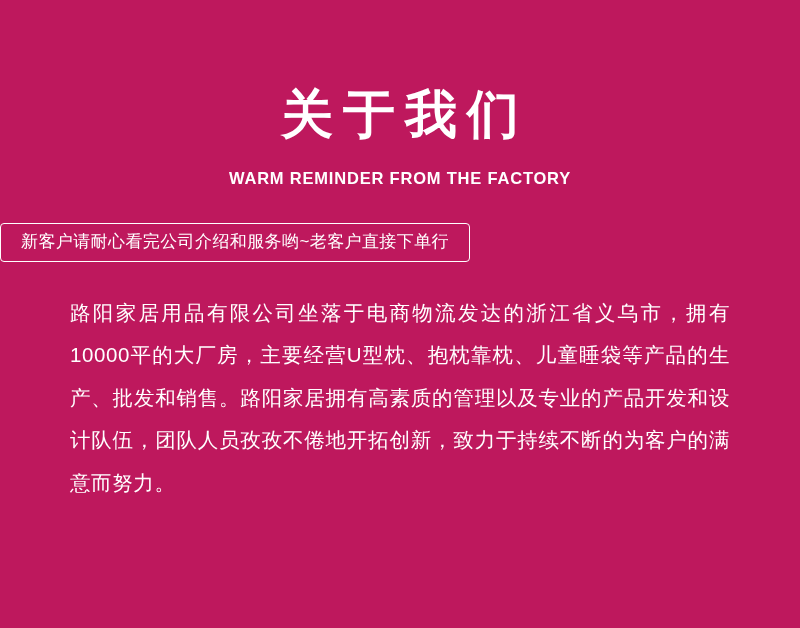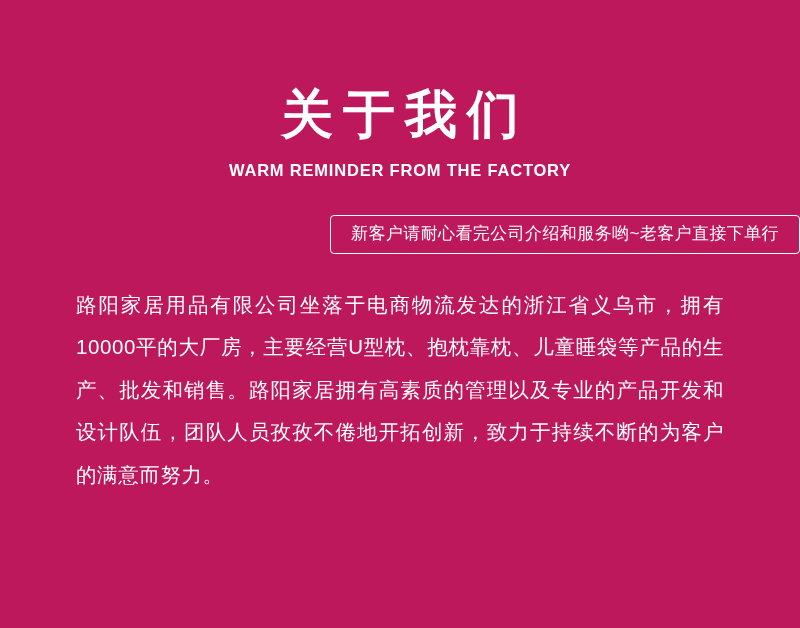--- a/index.html
+++ b/index.html
@@ -27,32 +27,32 @@
   .title-cn {
     font-size: 52px;
     font-weight: bold;
     color: #ffffff;
     letter-spacing: 10px;
     line-height: 1.1;
     text-indent: 10px;
     margin: 0;
   }
   .title-en {
-    margin-top: 18px;
+    margin-top: 26px;
     font-size: 16.5px;
     font-weight: bold;
     color: #ffffff;
     letter-spacing: 0.8px;
     line-height: 1.2;
     text-align: center;
   }
   .notice-wrap {
     margin-top: 34px;
     display: flex;
-    justify-content: flex-end;
+    justify-content: flex-start;
   }
   .notice-box {
     border: 1px solid #ffffff;
     border-radius: 4px;
     padding: 9px 20px 11px 20px;
     font-size: 17px;
     color: #ffffff;
     letter-spacing: 0.4px;
     line-height: 1;
     white-space: nowrap;
@@ -61,21 +61,21 @@
     margin-top: 30px;
     padding: 0 60px;
   }
   .body-text {
     font-size: 20.5px;
     color: #ffffff;
     line-height: 2.07;
     letter-spacing: 0.6px;
     text-align: justify;
     text-justify: inter-ideograph;
-    margin: 16px;
+    margin: 10px;
   }
 </style>
 </head>
 <body>
 
 <div class="page">
 
   <div class="header-block">
     <div class="title-cn">关于我们</div>
     <div class="title-en">WARM REMINDER FROM THE FACTORY</div>

